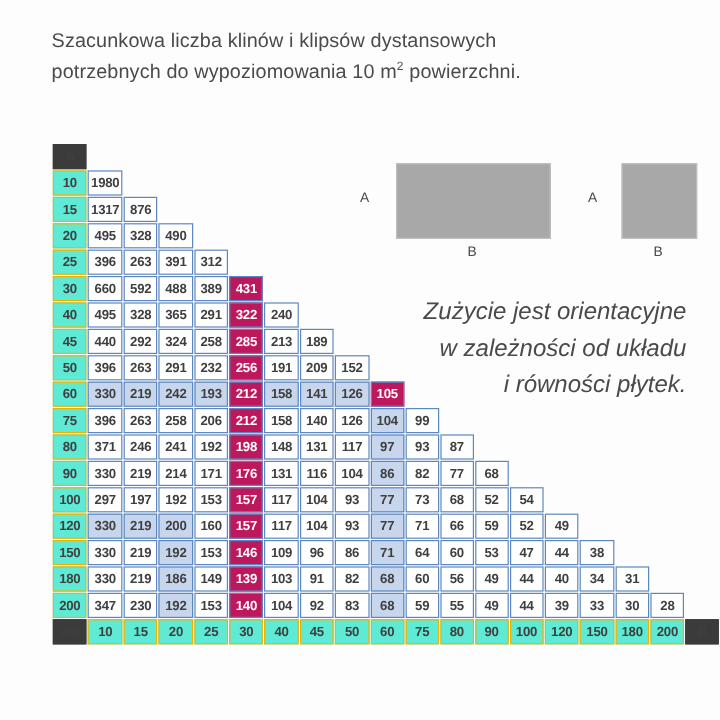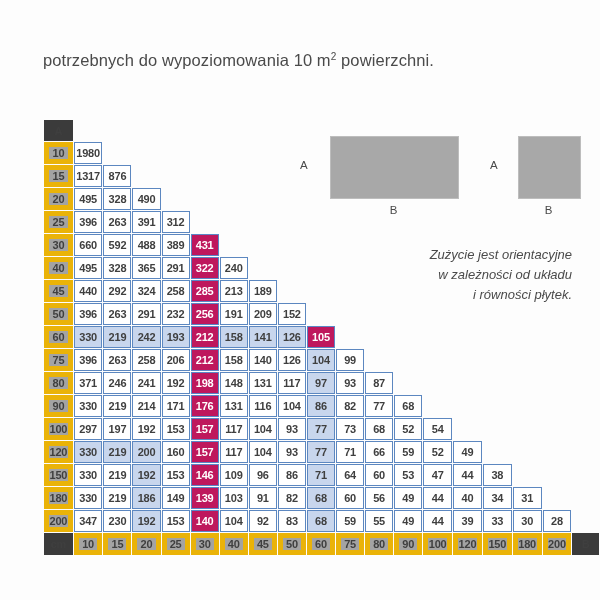--- a/index.html
+++ b/index.html
@@ -63,23 +63,23 @@
   
   td.corner {
     background: #3b3b3b;
     color: #ffffff;
     border: 1px solid #3b3b3b;
     font-size: 11px;
     font-weight: 700;
   }
   
   td.hdr {
-    background: #a3a3a3;
+    background: #5eead4;
     color: #ffffff;
-    border: 5px solid #eab308;
+    border: 1px solid #eab308;
     font-size: 11px;
     font-weight: 700;
   }
   
   td.cell {
     background: #ffffff;
     border: 1px solid #5c87c0;
   }
   
   td.cell.lo {
@@ -150,33 +150,33 @@
   #grp-square .lbl-b { left: 42px; top: 71px; width: 61px; }
 
   
   #note {
     position: absolute;
     left: 300px;
     top: 245px;
     width: 272px;
     text-align: right;
     font-style: italic;
-    font-size: 13px;
+    font-size: 20px;
     line-height: 1.53;
     color: #4a4a4a;
   }
   #note div { white-space: nowrap; }
 </style>
 </head>
 <body>
 
 <div id="page">
 
   <div id="title">
-    <br>
+    <span>Szacunkowa liczba klinów i klipsów dystansowych</span><br>
     <span>potrzebnych do wypoziomowania 10 m</span><sup>2</sup><span> powierzchni.</span>
   </div>
 
   <div id="tablewrap">
     <table class="matrix" id="matrix">
       <tbody id="matrix-body">
           <tr>
             <td class="corner">A</td>
             <td class="blank"></td>
             <td class="blank"></td>

